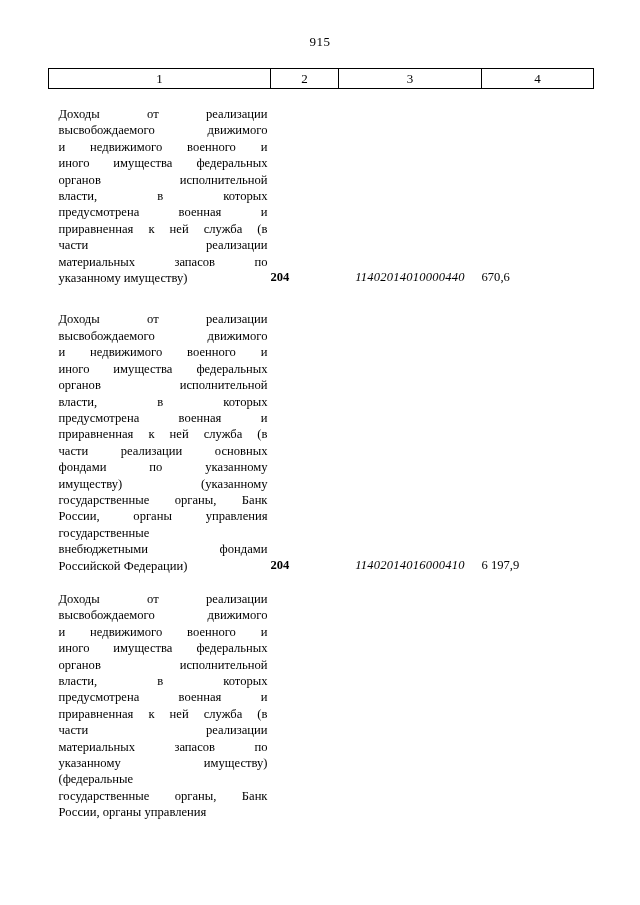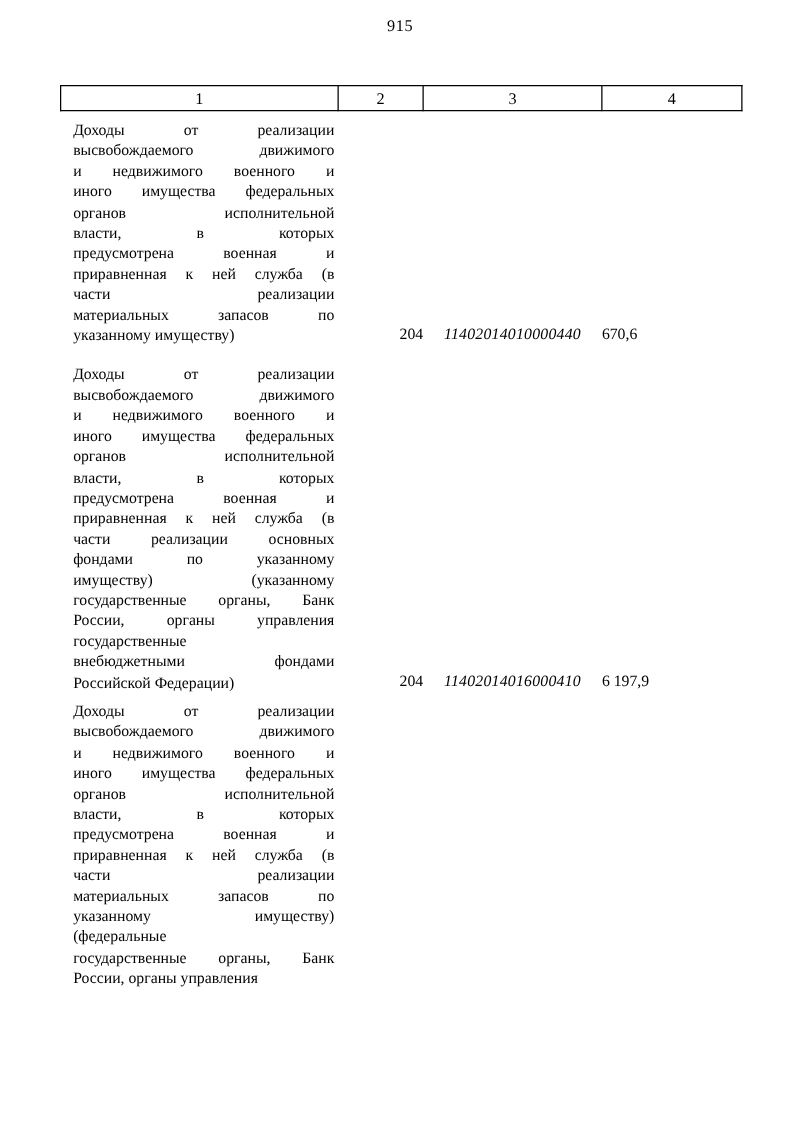--- a/index.html
+++ b/index.html
@@ -16,21 +16,21 @@
     overflow: hidden;
   }
   .page {
     width: 640px;
     height: 905px;
     position: relative;
     box-sizing: border-box;
   }
   .page-number {
     position: absolute;
-    top: 13px;
+    top: 34px;
     left: 0;
     width: 640px;
     text-align: center;
     font-size: 13px;
     letter-spacing: 0.5px;
   }
   table.doc-table {
     position: absolute;
     top: 68px;
     left: 48px;
@@ -56,38 +56,39 @@
   tbody td {
     border: none;
     padding: 0;
     font-size: 12.6px;
     vertical-align: bottom;
     line-height: 16.4px;
   }
   td.col-name {
     text-align: justify;
     text-align-last: justify;
-    padding: 7px 3px 0 10px;
+    padding: 17px 3px 0 10px;
     vertical-align: top;
     word-spacing: 0px;
     hyphens: none;
     margin-top: 36px;
   }
   td.col-name .lines span {
     display: block;
     text-align: justify;
     text-align-last: justify;
     white-space: nowrap;
   }
   td.col-name .lines span.last {
     text-align-last: left;
   }
   td.col-code {
-    text-align: right;
+    text-align: left;
     padding-bottom: 1px;
+    font-weight: bold;
   }
   td.col-kbk {
     text-align: center;
     padding-bottom: 1px;
     letter-spacing: 0.2px;
     font-style: italic;
   }
   td.col-sum {
     text-align: left;
     padding-right: 4px;

